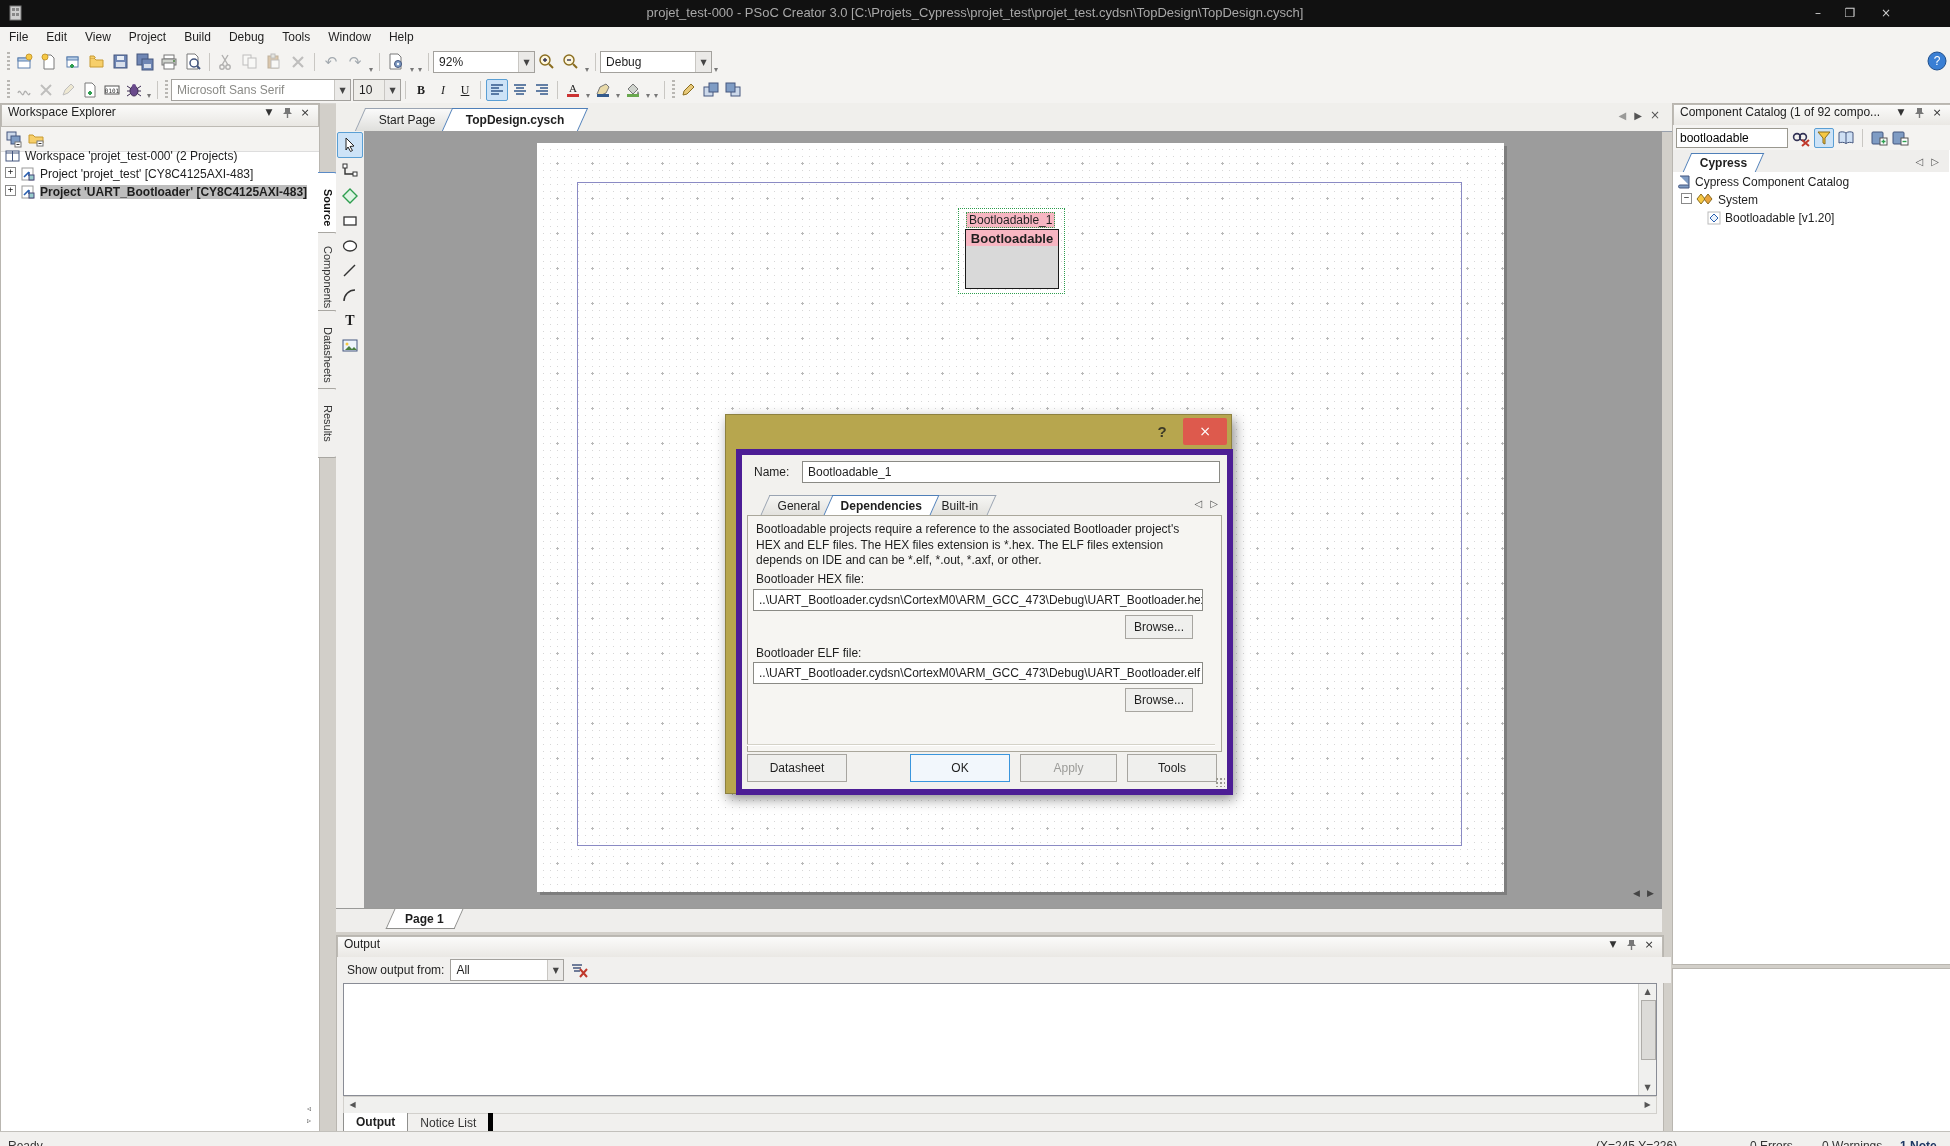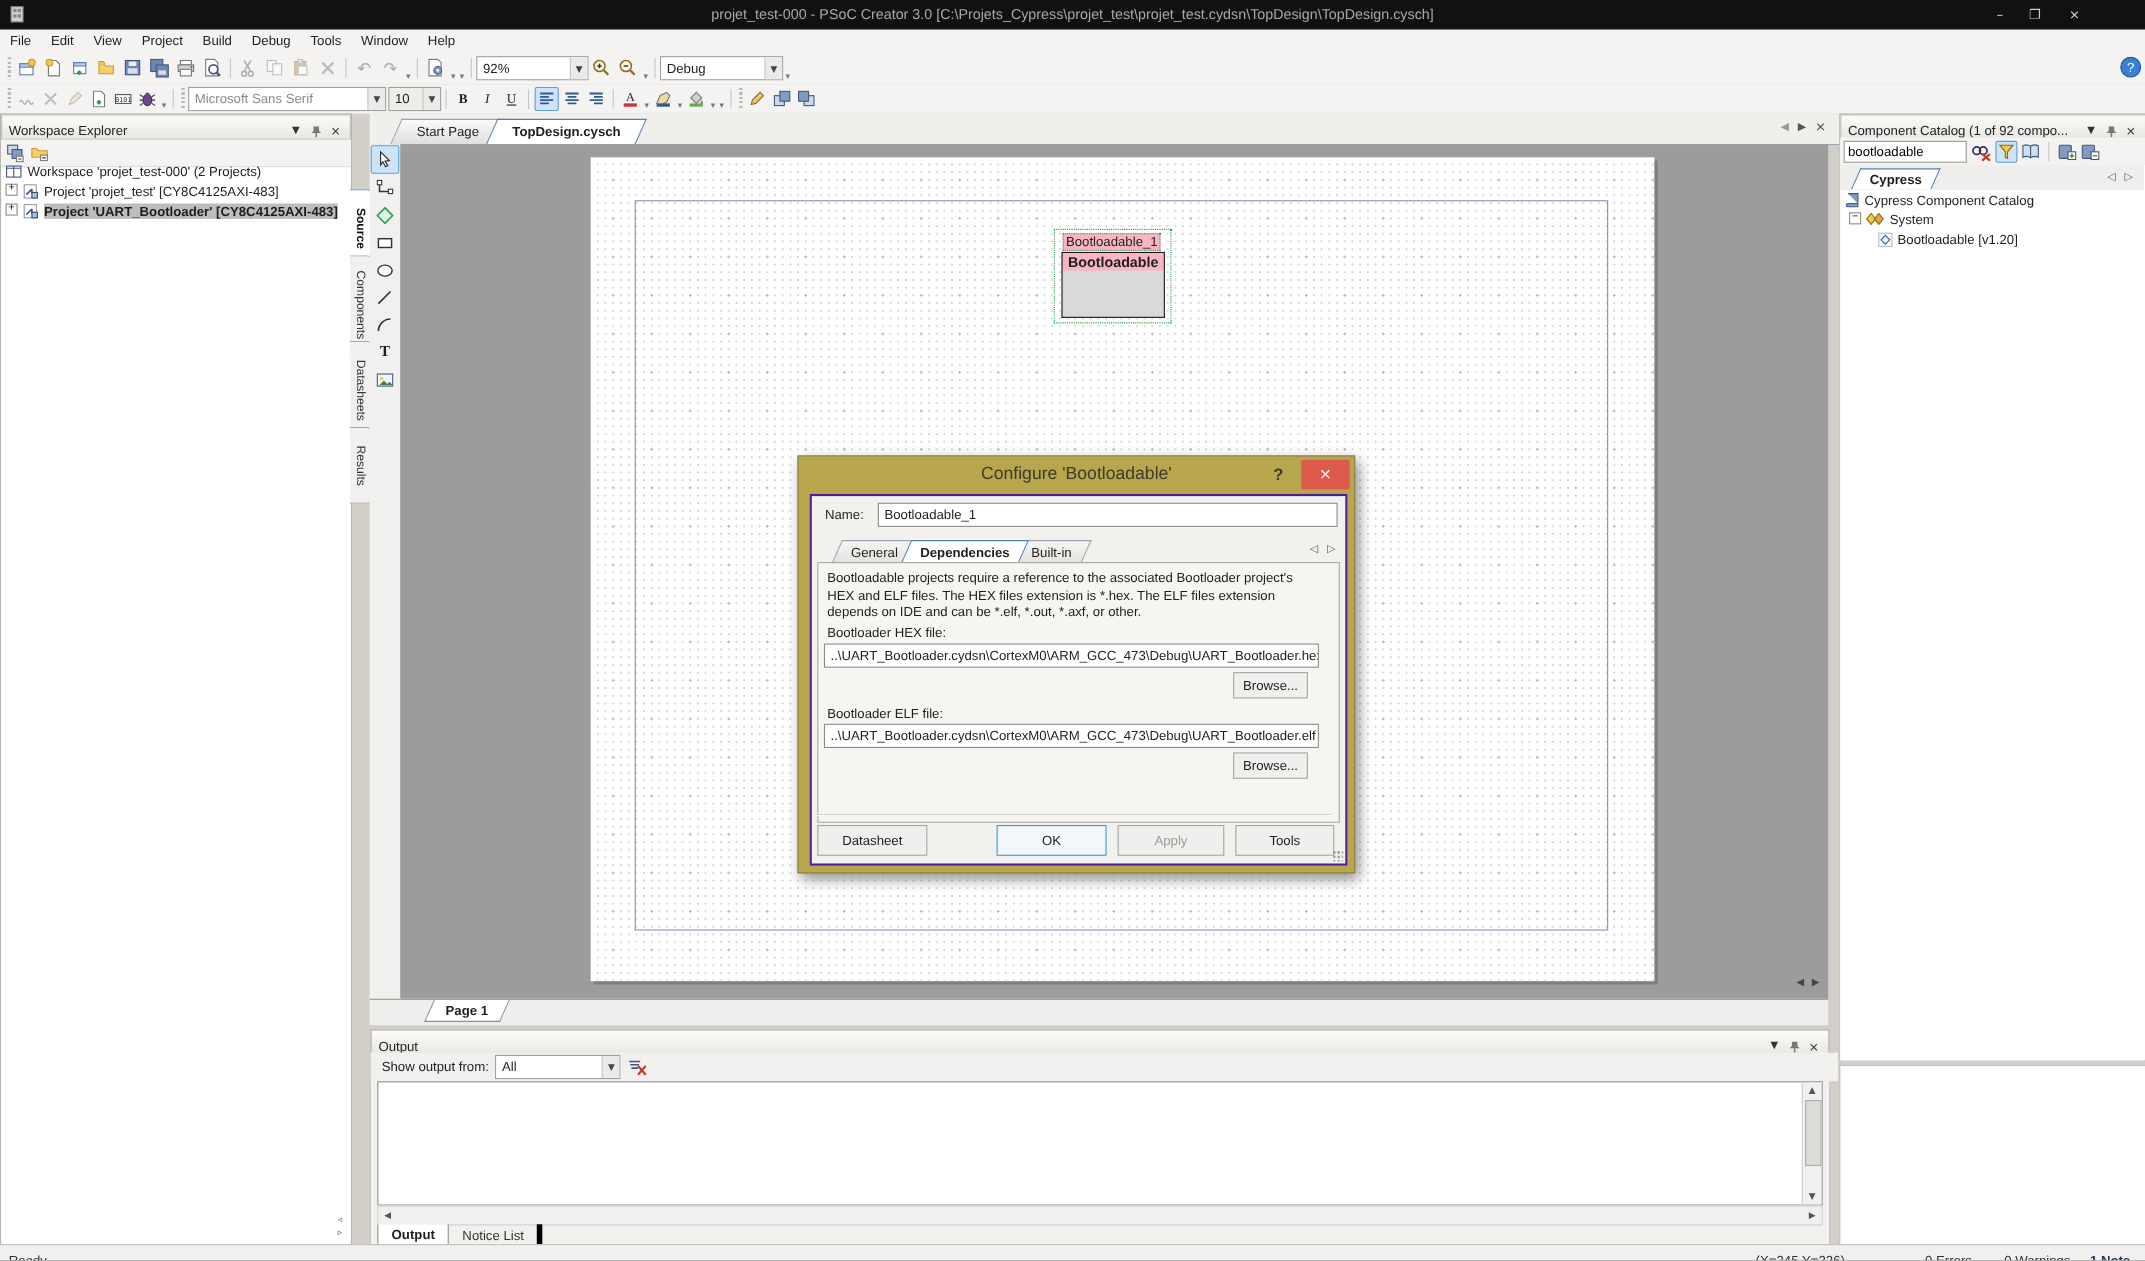--- a/index.html
+++ b/index.html
@@ -27,21 +27,21 @@
   .tbsep{width:1px;height:18px;background:#c9c7c3;margin:0 4px}
   .tbgrip{width:5px;height:20px;margin:0 3px;background:repeating-linear-gradient(#b9b7b3 0 2px,transparent 2px 4px);width:3px}
   .tbov{font-family:"DejaVu Sans";font-size:8px;color:#777;margin:0 2px;align-self:flex-end;padding-bottom:3px}
   .combo{height:20px;background:#fff;border:1px solid #a3a19d;display:flex;align-items:center;font-size:12px}
   .combo .cval{flex:1;padding:0 5px;overflow:hidden;white-space:nowrap}
   .combo .carr{width:15px;height:100%;background:#ebeae8;border-left:1px solid #c9c7c3;display:flex;align-items:center;justify-content:center;font-family:"DejaVu Sans";font-size:8px;color:#444}
   .glyph{font-family:"DejaVu Sans",sans-serif}
   .active-tbtn{background:#cde3f7;border:1px solid #5a9fd4;border-radius:2px}
   
   .panel-title{height:21px;background:linear-gradient(#fbfbfa,#e9e7e3);border:1px solid #bdbab4;
-               display:flex;align-items:flex-end;padding:0 6px;font-size:12px;color:#222}
+               display:flex;align-items:flex-start;padding:0 6px;font-size:12px;color:#222}
   .pt-icons{margin-left:auto;display:flex;gap:4px}
   .pticon{width:14px;height:14px;display:flex;align-items:center;justify-content:center;color:#333;
           font-family:"DejaVu Sans";font-size:9px}
   
   #wsx{left:0;top:103px;width:318px;height:1028px;background:#fff;border:1px solid #b9b6b0}
   #wsx .wsxbar{height:24px;background:#f4f3f1;border-bottom:1px solid #ddd;display:flex;align-items:center;padding:0 4px;gap:4px}
   .trow{display:flex;align-items:flex-start;height:18px;gap:4px;white-space:nowrap;padding-left:4px}
   .trow.selected .lbl{background:#bdbdbd;font-weight:bold}
   .expander{width:9px;height:9px;border:1px solid #8a8a8a;background:#fff;font-size:9px;line-height:7px;
             text-align:center;color:#222;flex:none;font-family:"DejaVu Sans Mono",monospace}
@@ -107,21 +107,21 @@
   #cattree{position:absolute;left:0;top:68px;width:276px;bottom:0;background:#fff}
   
   #emptypanel{left:1672px;top:968px;width:278px;height:163px;background:#fff;border:1px solid #b9b6b0}
   
   #dialog{left:725px;top:414px;width:505px;height:378px;background:#b7a64e;border:1px solid #8d8140;
           box-shadow:3px 5px 12px rgba(0,0,0,.45);z-index:50}
   #dlgtitle{position:absolute;left:0;top:0;width:100%;height:34px;text-align:center;font-size:16px;color:#3c3a28;line-height:32px}
   #dlghelp{position:absolute;right:56px;top:4px;width:26px;height:26px;text-align:center;font-weight:bold;font-size:15px;color:#3c3a28;line-height:26px}
   #dlgclose{position:absolute;right:4px;top:3px;width:44px;height:27px;background:#dd5a4d;color:#fff;text-align:center;
             font-family:"DejaVu Sans";font-size:14px;line-height:27px;border-radius:2px}
-  #dlginner{position:absolute;left:10px;top:34px;width:485px;height:334px;background:#f2f1ee;border:2px solid #4c1d95}
+  #dlginner{position:absolute;left:10px;top:34px;width:485px;height:334px;background:#f2f1ee;border:6px solid #4c1d95}
   .dlbl{position:absolute;font-size:12px;color:#1e1e1e}
   .dinput{position:absolute;background:#fff;border:1px solid #8a8a85;font-size:12px;padding:0 5px;display:flex;align-items:center;white-space:nowrap;overflow:hidden}
   .dtabstrip{position:absolute;left:5px;top:39px;width:475px;height:21px;display:flex;align-items:flex-end}
   .gtab{position:relative;height:19px;margin-right:-6px;padding:0 12px;transform:skewX(-24deg);
         border:1px solid #9aa4b2;border-bottom:none;background:linear-gradient(#f6f6f4,#e3e2de);display:flex;align-items:center}
   .gtab>span{transform:skewX(24deg);font-size:12px}
   .gtab.active{background:#fff;border-color:#4f7fb8;z-index:3}
   .gtab.active>span{font-weight:bold}
   #dtabbox{position:absolute;left:5px;top:60px;width:473px;height:235px;background:#f6f5f2;border:1px solid #aaa79b}
   .dbtn{position:absolute;height:26px;background:#efefed;border:1px solid #a7a5a0;text-align:center;font-size:12px;
@@ -706,21 +706,20 @@
             </svg>
           </span>
         <span class="lbl">Bootloadable [v1.20]</span>
       </div>
     </div>
   </div>
 
   <div id="emptypanel" class="r"></div>
 
   <div id="dialog" class="r">
-    <div id="dlgtitle">Configure 'Bootloadable'</div>
     <div id="dlghelp">?</div>
     <div id="dlgclose">×</div>
     <div id="dlginner">
       <span class="dlbl" style="left:12px;top:10px">Name:</span>
       <div class="dinput" style="left:60px;top:6px;width:406px;height:20px">Bootloadable_1</div>
 
       <div class="dtabstrip">
         <div class="gtab" style="margin-left:18px">
             <span>General</span>
           </div>

